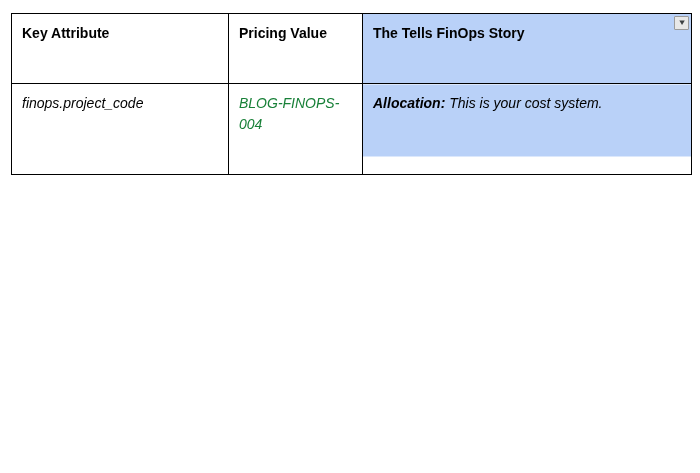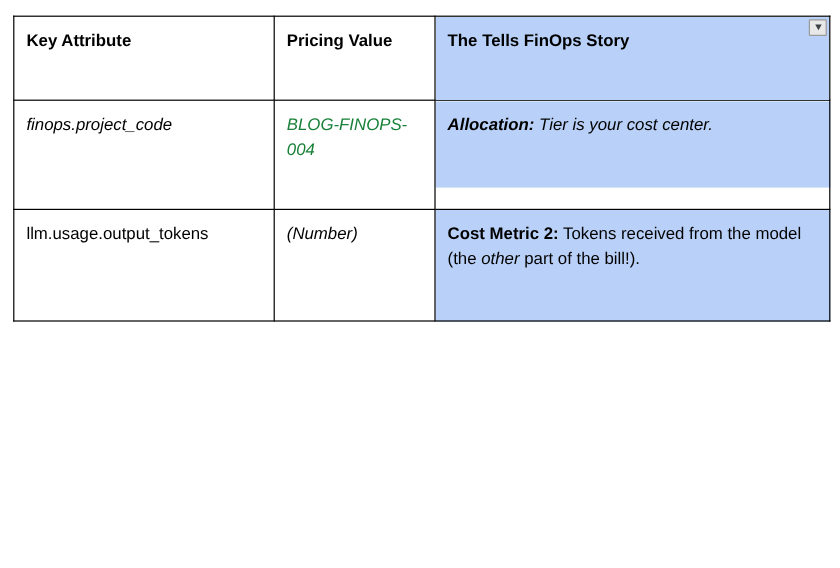--- a/index.html
+++ b/index.html
@@ -98,22 +98,17 @@
         <tr class="r-head">
       <th>Key Attribute</th>
       <th>Pricing Value</th>
       <th class="story story-head"><span>The Tells FinOps Story</span><button class="dd-btn">
               <span class="glyph">▼</span>
             </button></th>
     </tr>
     <tr class="r-body1">
       <td class="attr">finops.project_code</td>
       <td class="val-green">BLOG-FINOPS-004</td>
-      <td class="story story-partial"><span class="lbl">Allocation:</span><span> Tier is your cost center.</span><span class="it"></span><span></span></td>
-    </tr>
-    <tr class="r-body3">
-      <td class="attr">llm.usage.output_tokens</td>
-      <td class="val-italic">(Number)</td>
-      <td class="story"><span class="lbl">Cost Metric 2:</span><span> Tokens received from the model (the </span><span class="it">other</span><span> part of the bill!).</span></td>
+      <td class="story story-partial"><span class="lbl">Allocation:</span><span> This is your cost system.</span><span class="it"></span><span></span></td>
     </tr>
   </tbody>
     </table>
 </div>
 
 </body></html>

